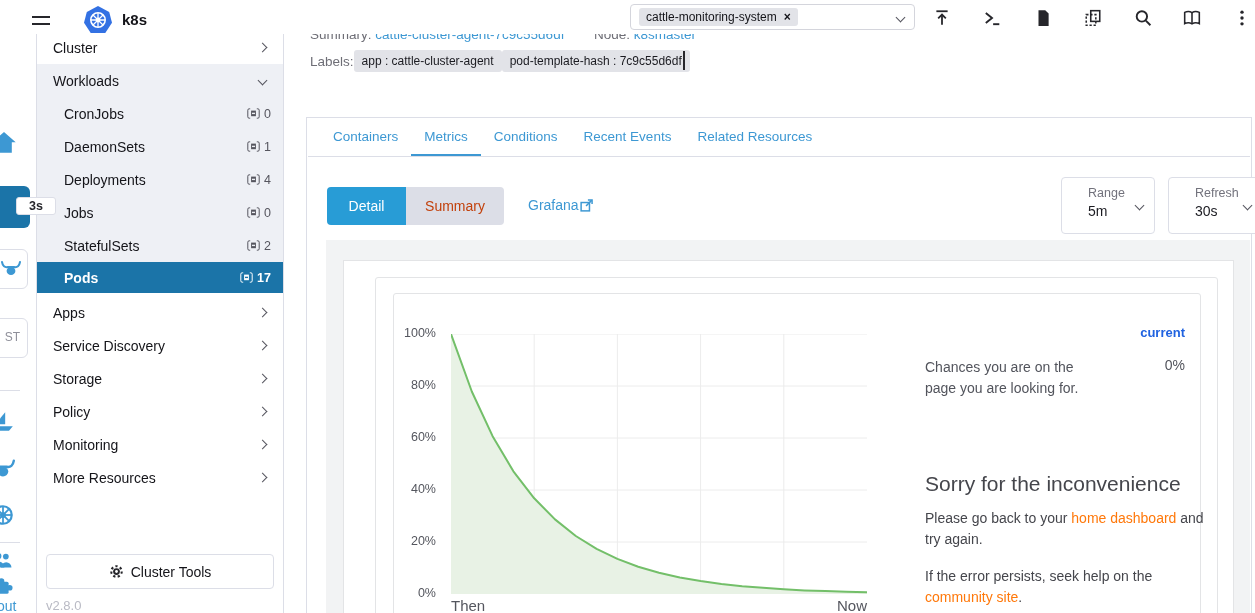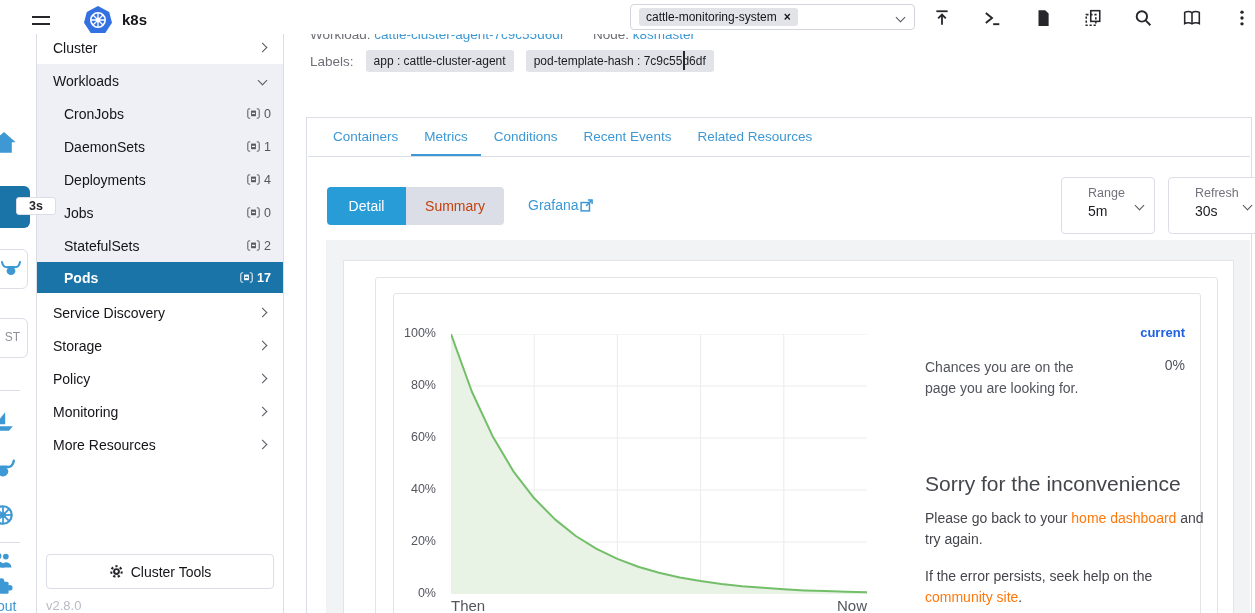--- a/index.html
+++ b/index.html
@@ -53,21 +53,21 @@
   .chev.d { transform:rotate(45deg); }
   #cluster-tools { position:absolute; left:9px; top:523px; width:228px; height:35px; background:#fff;
      border:1px solid #dcdee7; border-radius:4px; font-size:14px; color:#141419;
      display:flex; align-items:center; justify-content:center; gap:7px; cursor:pointer; }
   #version { position:absolute; left:9px; top:567px; font-size:13px; color:#b9bac4; }
 
   
   .graytext { color:#6e6e76; }
   #summary-row1 { left:310px; top:27px; font-size:13.5px; }
   #summary-row1 a, .bluelink { color:#3d98d3; text-decoration:none; cursor:pointer; }
-  #summary-row2 { left:310px; top:50px; font-size:13.5px; display:flex; align-items:center; gap:12px; }
+  #summary-row2 { left:310px; top:50px; font-size:13.5px; display:flex; align-items:center; gap:0; }
   .lbadge { background:#e2e3e8; color:#1b1b21; border-radius:3px; padding:4px 8px; font-size:12px; white-space:nowrap; }
   #text-cursor { left:683px; top:51px; width:1.5px; height:19px; background:#26262b; }
 
   
   #tabbox { left:306px; top:117px; width:946px; height:496px; background:#fff;
      border:1px solid #dcdee7; border-bottom:none; }
   #tabs { position:absolute; left:1px; top:0; right:1px; height:39px; display:flex;
      padding-left:12px; border-bottom:1px solid #dcdee7; }
   .tab { padding:0 13px; line-height:37px; font-size:13.5px; color:#3d98d3; cursor:pointer; }
   .tab.active { border-bottom:2px solid #3d98d3; }
@@ -325,20 +325,24 @@
               <path d="M9.8 0.8 H10.8 A1.4 1.4 0 0 1 12.2 2.2 V8.8 A1.4 1.4 0 0 1 10.8 10.2 H9.8" fill="none" stroke="currentColor"></path>
               <rect x="4.1" y="2.6" width="4.8" height="5.6" fill="currentColor"></rect>
               <line x1="5" y1="5.4" x2="8" y2="5.4" stroke="var(--rowbg)" stroke-width="1.4"></line>
             </svg>
             <span>17</span>
           </span>
       </div>
     </div>
     <div style="height:3px"></div>
     <div class="srow">
+      <span>Apps</span>
+        <span class="chev r"></span>
+    </div>
+    <div class="srow">
       <span>Service Discovery</span>
         <span class="chev r"></span>
     </div>
     <div class="srow">
       <span>Storage</span>
         <span class="chev r"></span>
     </div>
     <div class="srow">
       <span>Policy</span>
         <span class="chev r"></span>
@@ -357,21 +361,21 @@
           <circle cx="8" cy="8" r="5.6" fill="none" stroke="#26262b" stroke-width="2.2" stroke-dasharray="2.4 2.5"></circle>
           <circle cx="8" cy="8" r="3.6" fill="#26262b"></circle>
           <circle cx="8" cy="8" r="1.5" fill="#fff"></circle>
         </svg>
       <span>Cluster Tools</span>
     </button>
     <div id="version">v2.8.0</div>
   </div>
 
   <div id="summary-row1" class="abs">
-    <span class="graytext">Workload:</span>
+    <span class="graytext">Summary:</span>
     <a>cattle-cluster-agent-7c9c55d6df</a>
     <span style="display:inline-block;width:22px"></span>
     <span class="graytext">Node:</span>
     <a>k8smaster</a>
   </div>
   <div id="summary-row2" class="abs">
     <span class="graytext">Labels:</span>
     <span class="lbadge">app : cattle-cluster-agent</span>
     <span class="lbadge">pod-template-hash : 7c9c55d6df</span>
   </div>

